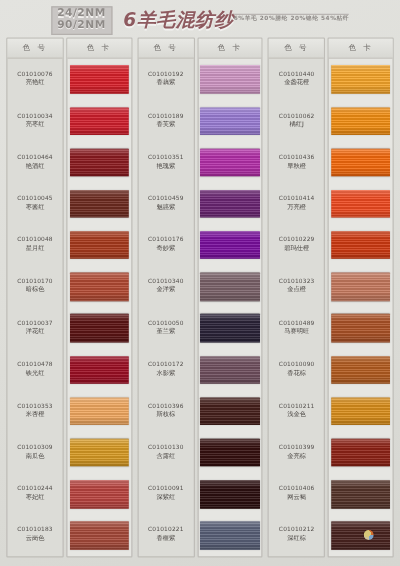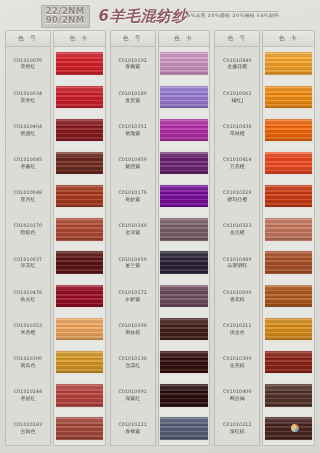--- a/index.html
+++ b/index.html
@@ -211,21 +211,21 @@
     box-shadow: 0 0 1px rgba(0,0,0,0.5);
   }
 </style>
 </head>
 <body>
 
 <div id="card">
 
   <div class="header">
     <div class="nm-box">
-      <div class="nm-line">22/2NM</div>
+      <div class="nm-line">24/2NM</div>
       <div class="nm-line">90/2NM</div>
     </div>
     <div class="title-wrap">
       <div class="title-main">6羊毛混纺纱</div>
       <div class="title-sub">6%羊毛 20%腈纶 20%锦纶 54%粘纤</div>
     </div>
   </div>
 
   <div class="columns">
       <div class="column">

